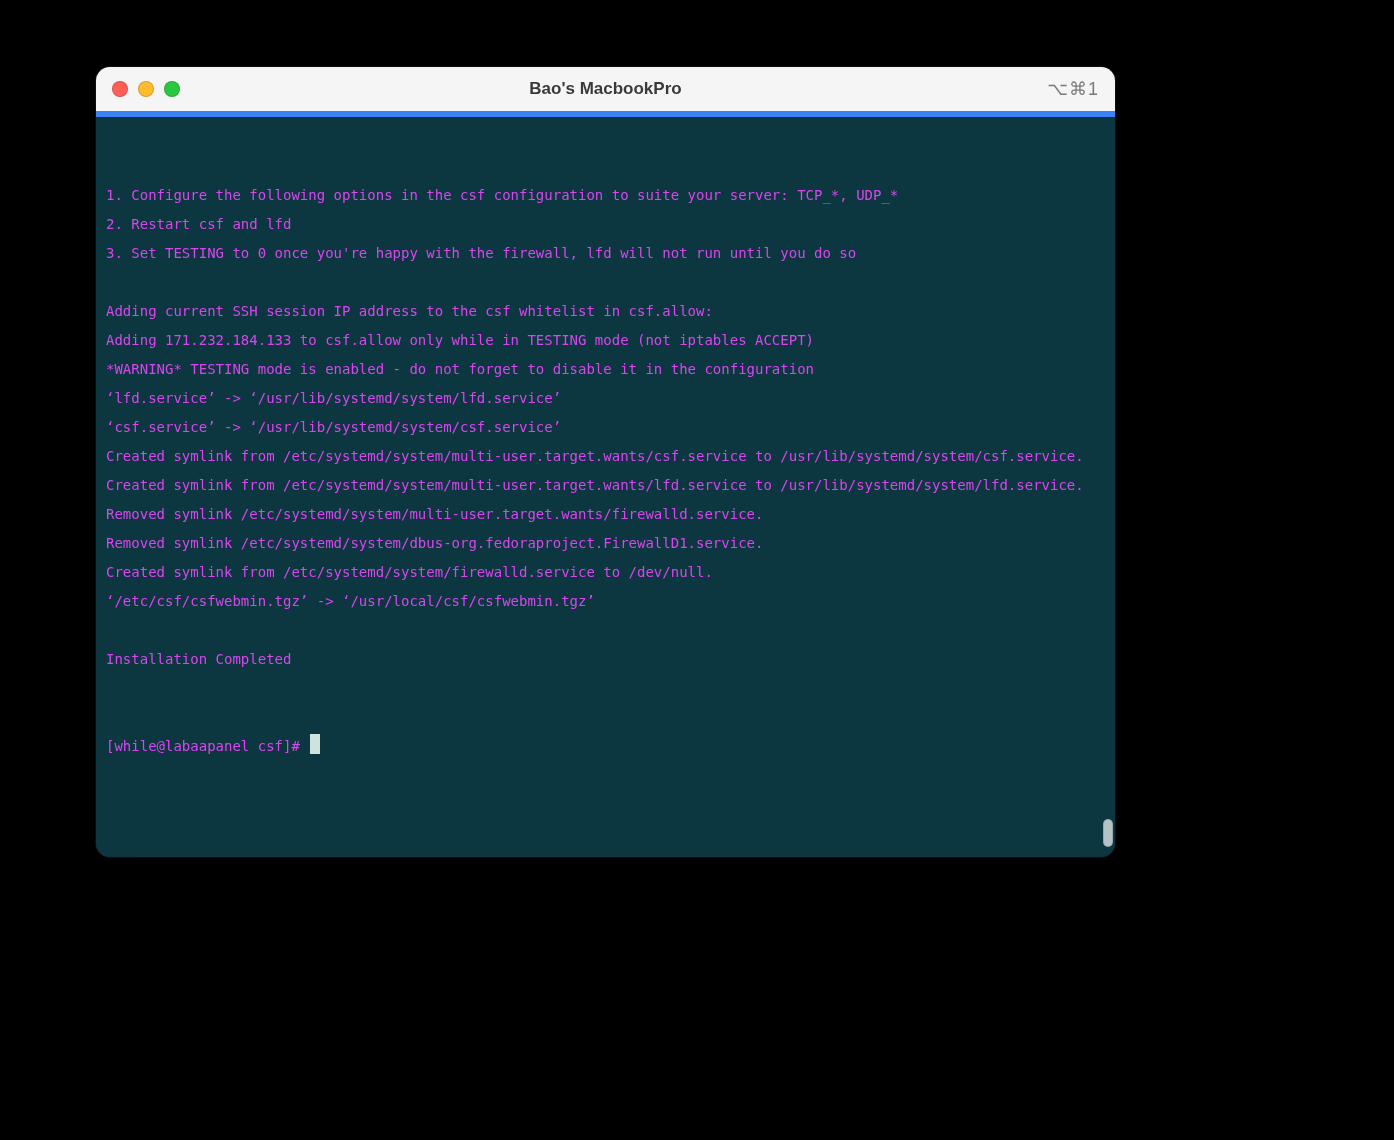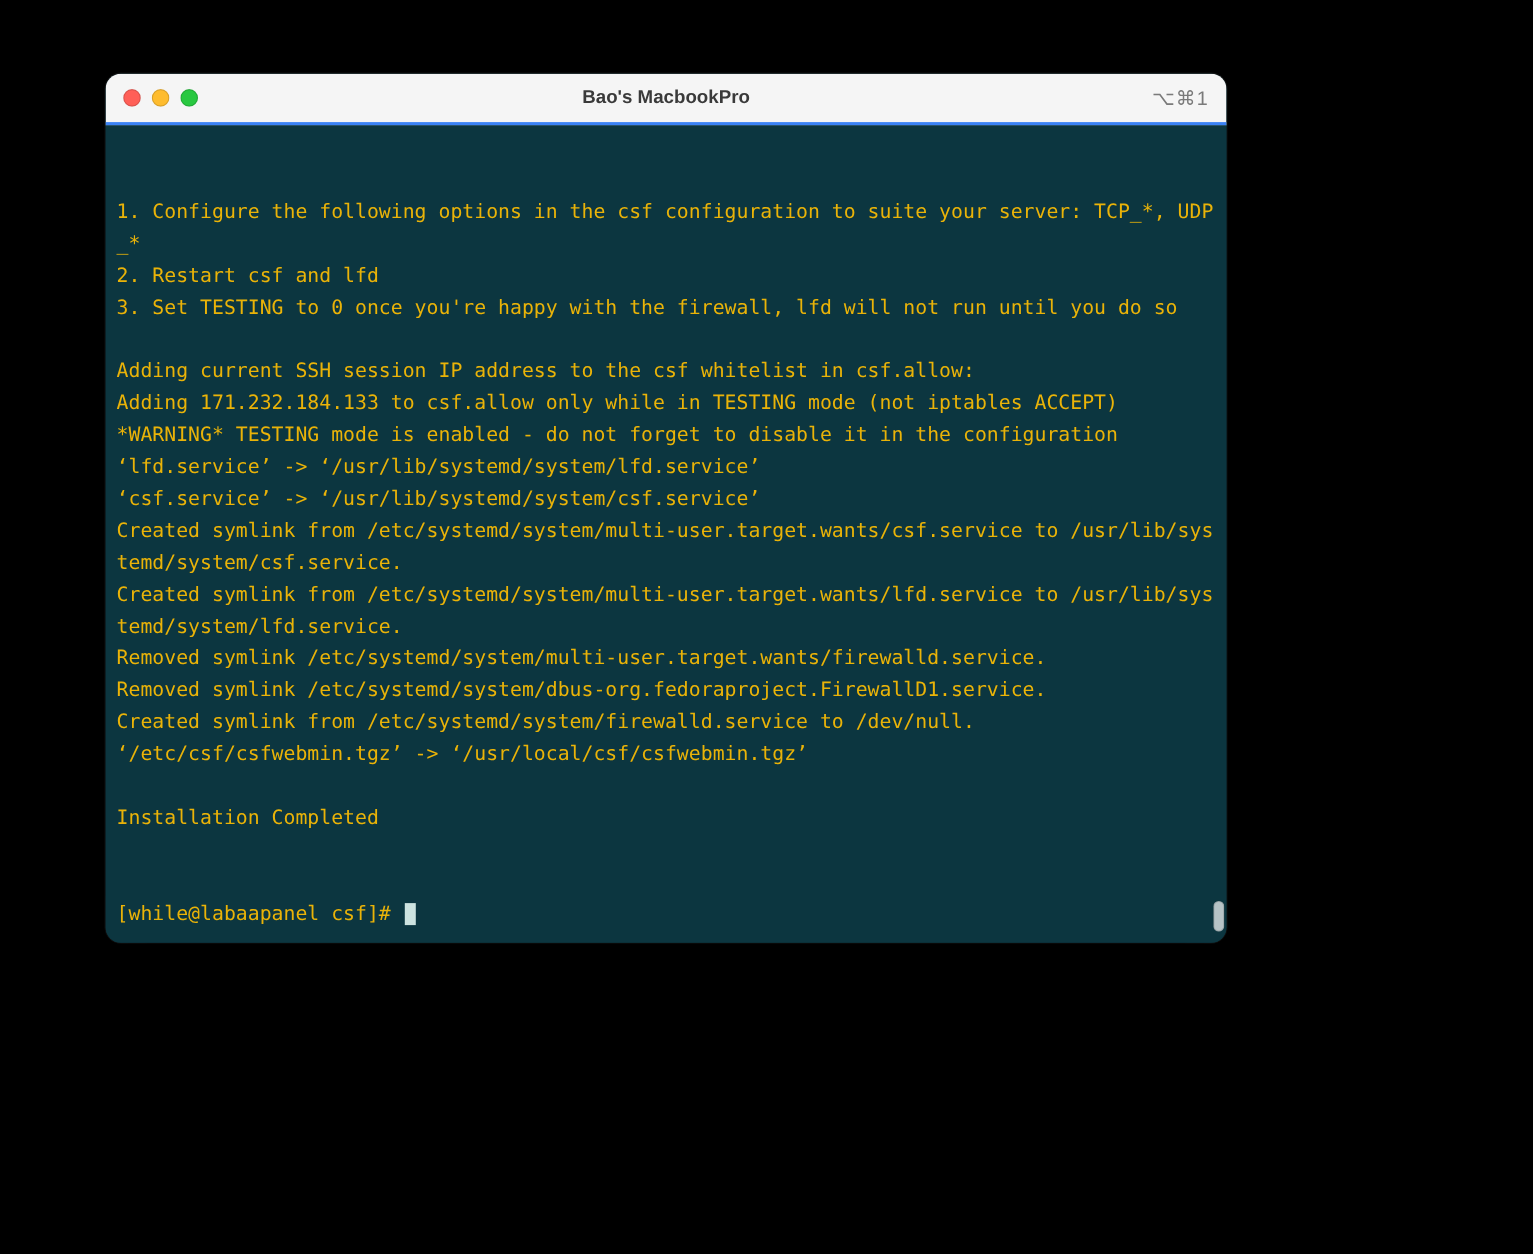--- a/index.html
+++ b/index.html
@@ -22,21 +22,21 @@
       box-shadow: 0 20px 60px rgba(0,0,0,0.6), 0 0 0 1px rgba(255,255,255,0.08);
       display: flex;
       flex-direction: column;
     }
     .titlebar {
       height: 44px;
       background: #f5f5f5;
       display: flex;
       align-items: center;
       position: relative;
-      border-bottom: 3px solid #3b82f6;
+      border-bottom: 6px solid #3b82f6;
       flex-shrink: 0;
       gap: 28px;
     }
     .traffic-lights {
       display: flex;
       gap: 10px;
       margin-left: 16px;
     }
     .dot {
       width: 14px;
@@ -60,22 +60,22 @@
       margin-left: auto;
       margin-right: 16px;
       color: #7a7a7a;
       font-size: 18px;
       font-family: -apple-system, BlinkMacSystemFont, sans-serif;
       letter-spacing: 1px;
     }
     .term-body {
       flex: 1;
       background: #0c3640;
-      color: #eab308;
-      font-size: 18px;
+      color: #d946ef;
+      font-size: 14px;
       line-height: 29px;
       padding: 6px 10px 10px 10px;
       font-family: ui-monospace, "SF Mono", Menlo, Monaco, Consolas, monospace;
       white-space: pre-wrap;
       word-break: break-all;
       position: relative;
       overflow: hidden;
     }
     .prompt-line {
       white-space: pre;

